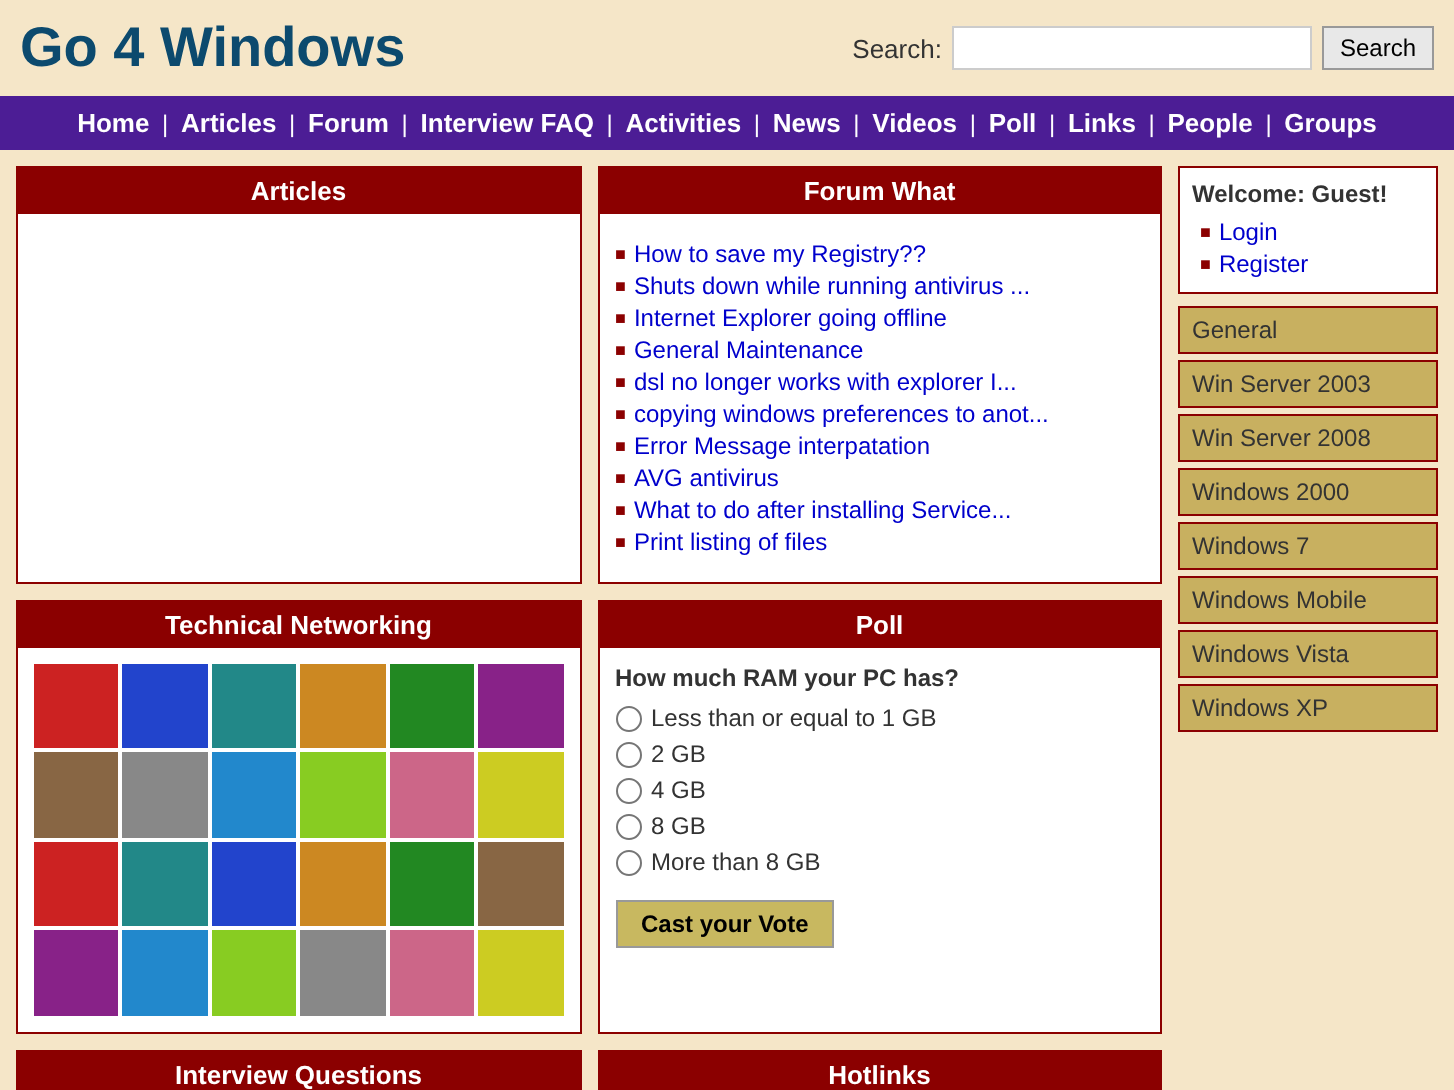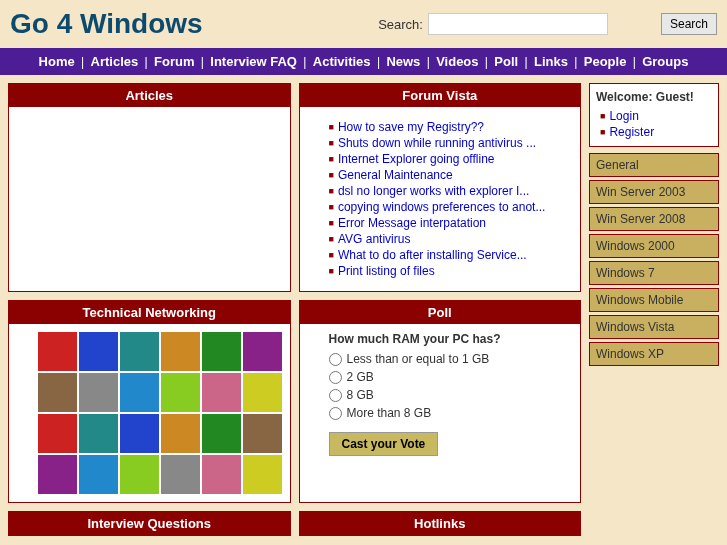--- a/index.html
+++ b/index.html
@@ -37,21 +37,20 @@
       padding: 2px 4px;
       background: #fff;
     }
     #search-button {
       height: 22px;
       padding: 0 8px;
       background: #e8e8e8;
       border: 1px solid #999;
       cursor: pointer;
       font-size: 12px;
-      margin-left: 48px;
     }
     
     #navbar {
       background-color: #4c1d95;
       padding: 6px 0;
       text-align: center;
     }
     #navbar a {
       color: #fff;
       text-decoration: none;
@@ -88,21 +87,20 @@
     .panel-header {
       background-color: #8b0000;
       color: #fff;
       font-weight: bold;
       text-align: center;
       padding: 4px 6px;
       font-size: 13px;
     }
     .panel-body {
       padding: 8px;
-      margin-left: 21px;
     }
     
     #top-row {
       display: flex;
       gap: 8px;
     }
     #articles-panel {
       flex: 1;
     }
     #forum-panel {
@@ -273,21 +271,21 @@
   <div id="left-content">
 
     <div id="top-row">
 
       <div id="articles-panel" class="panel">
         <div class="panel-header">Articles</div>
         <div class="panel-body" style="min-height:120px;"></div>
       </div>
 
       <div id="forum-panel" class="panel">
-        <div class="panel-header">Forum Vista</div>
+        <div class="panel-header">Forum What</div>
         <div class="panel-body">
           <ul class="forum-list" id="forum-list">
               <li>
                 <a href="#">How to save my Registry??</a>
               </li>
               <li>
                 <a href="#">Shuts down while running antivirus ...</a>
               </li>
               <li>
                 <a href="#">Internet Explorer going offline</a>
@@ -360,20 +358,24 @@
               <div class="poll-option">
                 <input type="radio" name="poll" style="">
                 <span>Less than or equal to 1 GB</span>
               </div>
               <div class="poll-option">
                 <input type="radio" name="poll" style="">
                 <span>2 GB</span>
               </div>
               <div class="poll-option">
                 <input type="radio" name="poll" style="">
+                <span>4 GB</span>
+              </div>
+              <div class="poll-option">
+                <input type="radio" name="poll" style="">
                 <span>8 GB</span>
               </div>
               <div class="poll-option">
                 <input type="radio" name="poll" style="">
                 <span>More than 8 GB</span>
               </div>
             </div>
           <button class="vote-button">Cast your Vote</button>
         </div>
       </div>

